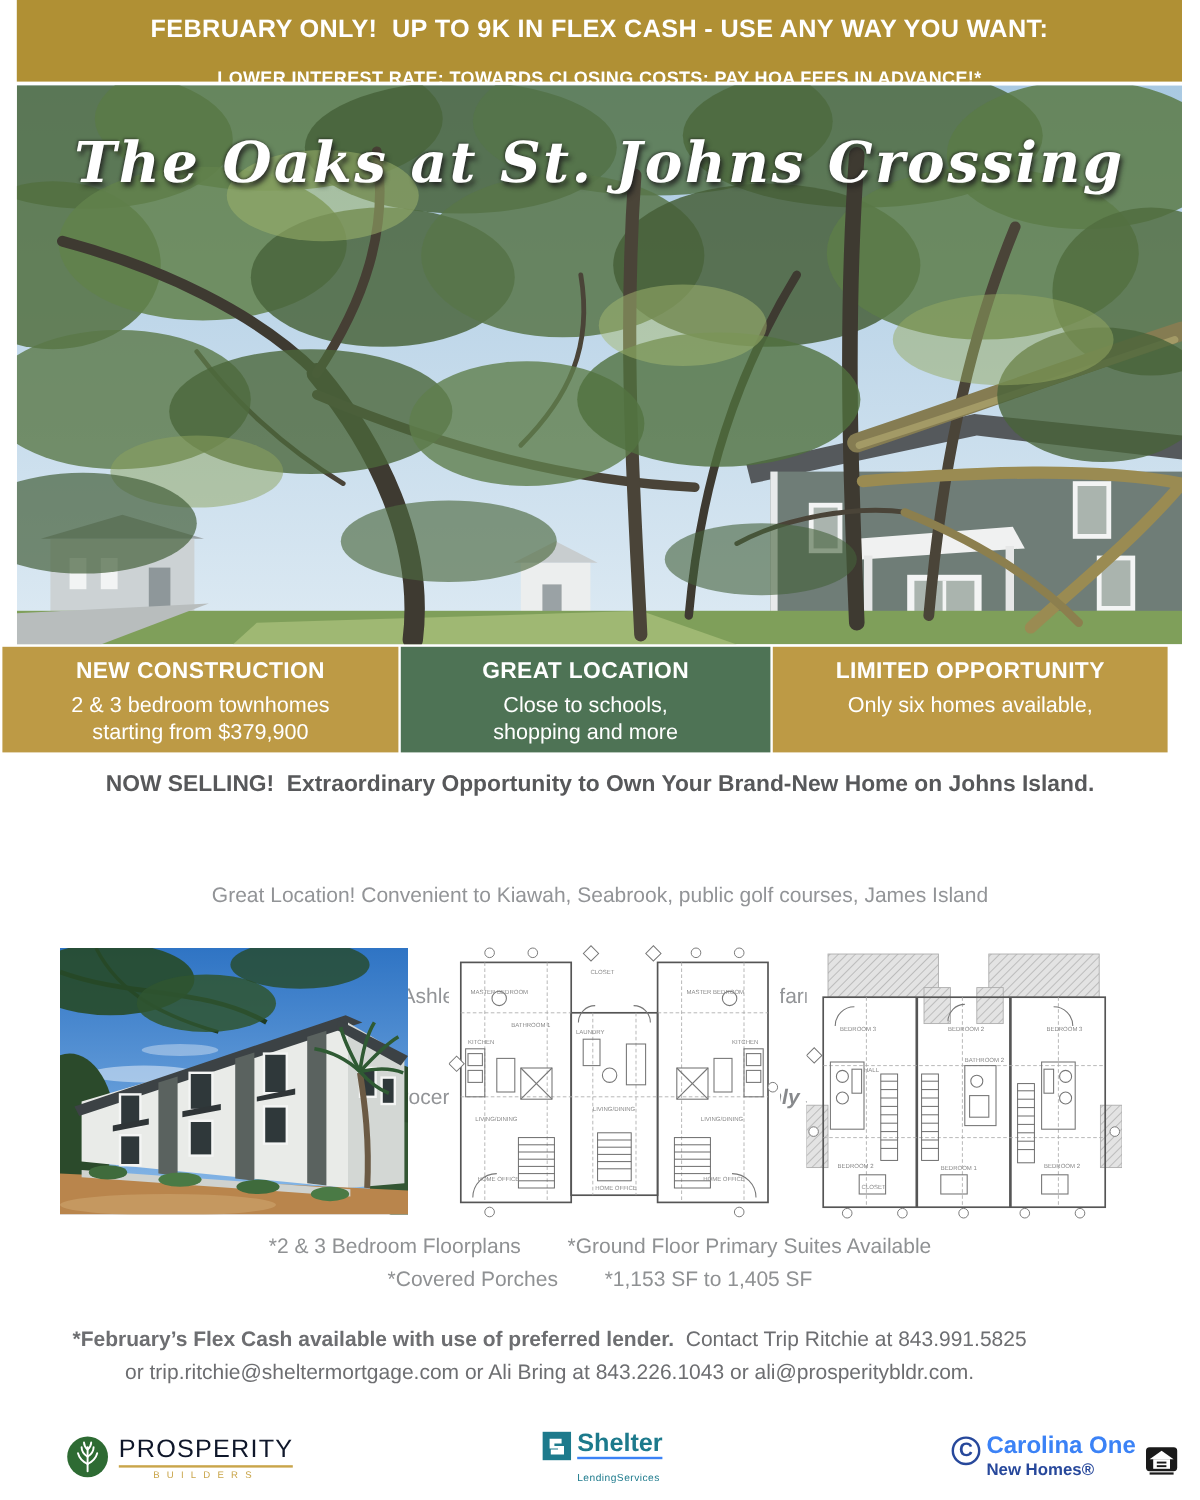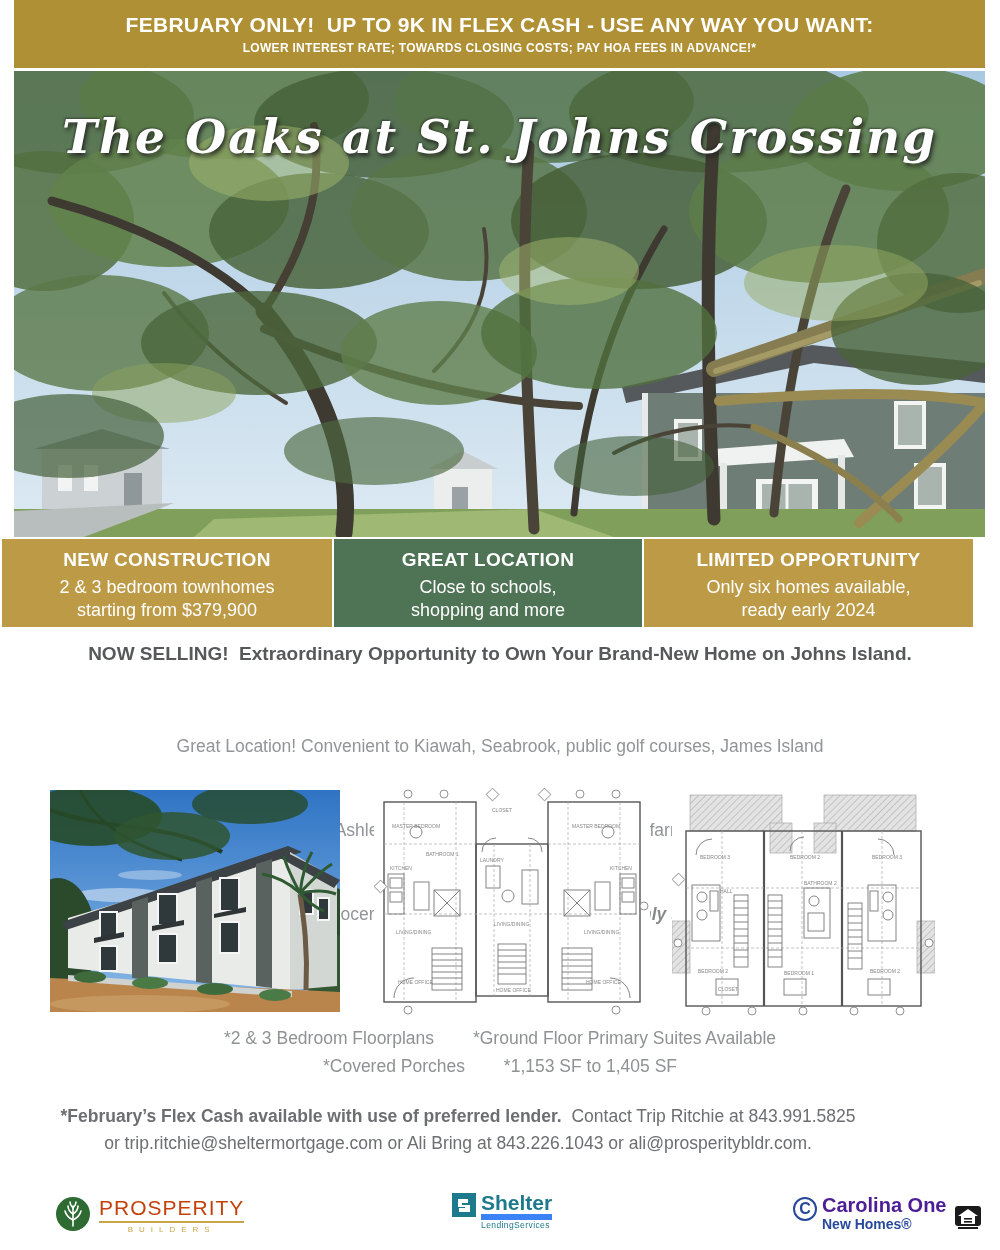--- a/index.html
+++ b/index.html
@@ -3,21 +3,21 @@
 <meta charset="utf-8">
 <style>
   * { margin:0; padding:0; box-sizing:border-box; }
   body { background:#ffffff; font-family:"Liberation Sans", sans-serif; }
   .page { position:relative; width:1000px; height:1250px; background:#ffffff; overflow:hidden; margin:0 auto; }
 
   
   .banner { position:absolute; left:14px; top:0; width:971px; height:68px;
             background:#b09034; color:#ffffff; text-align:center; padding-top:13px; }
   .banner .l1 { font-size:21px; font-weight:bold; letter-spacing:.3px; white-space:pre-wrap; }
-  .banner .l2 { font-size:12px; font-weight:bold; letter-spacing:.3px; margin-top:4px; white-space:pre-wrap; }
+  .banner .l2 { font-size:15px; font-weight:bold; letter-spacing:.3px; margin-top:20px; white-space:pre-wrap; }
 
   
   .hero { position:absolute; left:14px; top:71px; width:971px; height:466px; overflow:hidden; }
   .hero svg { display:block; }
   .hero-title { position:absolute; left:0; right:0; top:38px; text-align:center;
                 font-family:"DejaVu Serif", serif; font-style:italic; font-weight:bold;
                 font-size:47px; color:#ffffff; letter-spacing:2px;
                 text-shadow:2px 3px 4px rgba(30,30,30,.85), -1px -1px 2px rgba(30,30,30,.5); }
 
   
@@ -50,34 +50,34 @@
 
   
   .contact { position:absolute; left:0; top:1103px; width:916px; text-align:center;
              font-size:17.5px; line-height:27px; color:#6d6e71; }
   .contact .b { font-weight:bold; }
   .contact span { white-space:pre-wrap; }
 
   
   .logo-prosperity { position:absolute; left:55px; top:1196px; display:flex; align-items:flex-start; }
   .lp-text { margin-left:8px; }
-  .lp-name { font-size:21px; letter-spacing:1px; color:#c2410c; font-weight:normal; }
+  .lp-name { font-size:21px; letter-spacing:1px; color:#0f172a; font-weight:normal; }
   .lp-rule { height:2px; background:#c9a54a; margin-top:1px; }
   .lp-sub { font-size:8px; letter-spacing:6px; color:#c9a54a; margin-top:2px; text-align:center; }
 
   .logo-shelter { position:absolute; left:452px; top:1193px; display:flex; align-items:flex-start; }
   .ls-text { margin-left:5px; }
   .ls-name { font-size:21px; font-weight:bold; color:#1d7a8c; line-height:20px; }
-  .ls-sub { font-size:8.5px; color:#1d7a8c; letter-spacing:.4px; border-top:6px solid #3b82f6; margin-top:1px; padding-top:0; }
+  .ls-sub { font-size:8.5px; color:#1d7a8c; letter-spacing:.4px; border-top:2px solid #3b82f6; margin-top:1px; padding-top:10px; }
 
   .logo-carolina { position:absolute; left:793px; top:1195px; display:flex; align-items:flex-start; }
   .lc-c { width:24px; height:24px; border:2.5px solid #27489b; border-radius:50%; color:#27489b;
           font-weight:bold; font-size:16px; text-align:center; line-height:20px; margin-top:2px; }
   .lc-text { margin-left:5px; }
-  .lc-name { font-size:20px; font-weight:bold; color:#4c1d95; line-height:20px; }
+  .lc-name { font-size:20px; font-weight:bold; color:#3b82f6; line-height:20px; }
   .lc-sub { font-size:14px; font-weight:bold; color:#27489b; text-align:left; margin-top:1px; }
   .lc-eho { margin-left:8px; margin-top:10px; }
 
   .disclaimer { position:absolute; left:0; top:1229px; width:1000px; text-align:center;
                 font-size:10.5px; color:#707173; white-space:pre-wrap; }
 </style>
 </head>
 <body>
 
 <div class="page">
@@ -193,21 +193,20 @@
       <div class="t">GREAT LOCATION</div>
       <div class="d">
         <div>Close to schools,</div>
         <div>shopping and more</div>
       </div>
     </div>
     <div class="ibox b3">
       <div class="t">LIMITED OPPORTUNITY</div>
       <div class="d">
         <div>Only six homes available,</div>
-        <div>ready early 2024</div>
       </div>
     </div>
   </div>
 
   <div class="headline">NOW SELLING!  Extraordinary Opportunity to Own Your Brand-New Home on Johns Island.</div>
   <div class="bodycopy">
     <div>Great Location! Convenient to Kiawah, Seabrook, public golf courses, James Island</div>
     <div>County Park and West Ashley Greenway.  Enjoy locally-owned, farm to table restaurants,</div>
     <div><span>national pharmacies, grocery stores and boutique shopping. </span><span class="em">Only six homes available!</span></div>
   </div>

